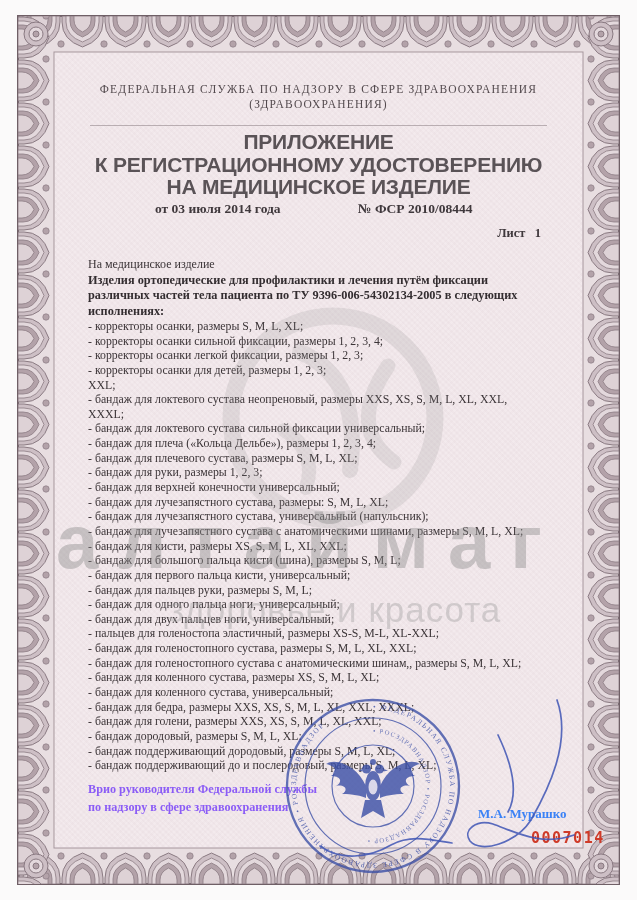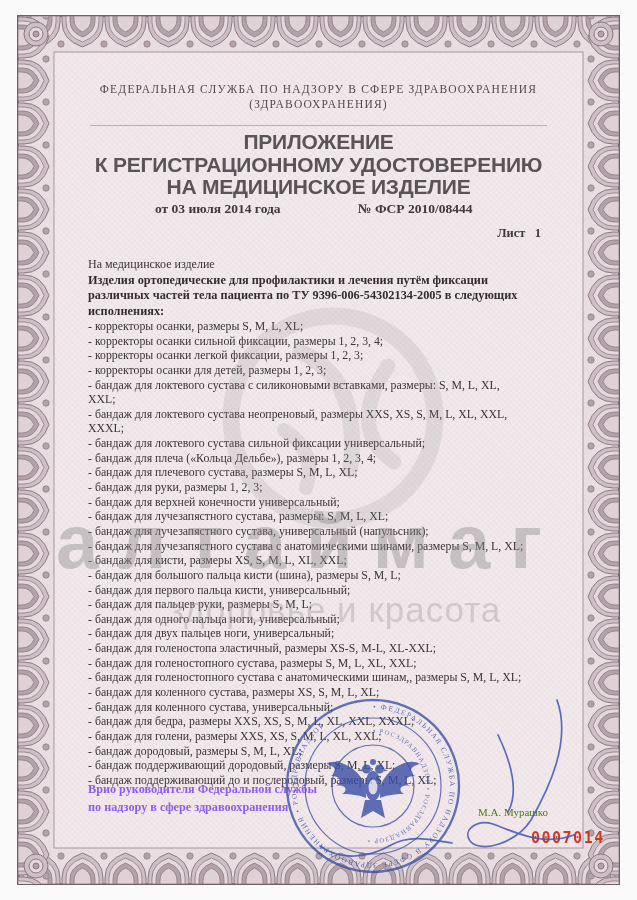--- a/index.html
+++ b/index.html
@@ -21,21 +21,21 @@
   .meta-date{position:absolute;left:155px;top:201px;font-weight:bold;font-size:13.5px;color:#3f383c;}
   .meta-number{position:absolute;left:358px;top:201px;font-weight:bold;font-size:13.5px;color:#3f383c;}
   .sheet{position:absolute;right:96px;top:226px;font-weight:bold;font-size:12.5px;color:#3f383c;white-space:pre;}
   .intro{position:absolute;left:88px;top:257px;font-size:12px;color:#3b3437;}
   .product{position:absolute;left:88px;top:273px;width:495px;}
   .product-line{font-weight:bold;font-size:12.3px;line-height:15.4px;color:#332d30;white-space:nowrap;}
   .items{position:absolute;left:88px;top:319px;width:500px;}
   .item{font-size:11.8px;line-height:14.65px;height:14.65px;color:#3b3437;white-space:nowrap;}
   .sig-title{position:absolute;left:88px;font-weight:bold;font-size:12.2px;color:#8b5cf6;}
   .sig-line1{top:782px;} .sig-line2{top:800px;}
-  .sig-name{position:absolute;left:478px;top:806px;font-weight:normal;font-size:11px;color:#4d7c0f;}
+  .sig-name{position:absolute;left:478px;top:806px;font-weight:bold;font-size:13px;color:#3b82f6;}
   .serial{position:absolute;left:531px;top:829px;z-index:12;
     font-family:"DejaVu Sans Mono","Liberation Mono",monospace;font-weight:bold;
     font-size:15px;letter-spacing:1.5px;color:#cf3a28;}
   .overlay{position:absolute;left:0;top:0;z-index:20;pointer-events:none;}
   .wm{position:absolute;z-index:30;pointer-events:none;font-family:"Liberation Sans",sans-serif;}
   .wm-logo{left:0;top:0;}
   .wm-brand{left:56px;top:498px;font-size:76px;font-weight:bold;letter-spacing:20px;
     color:rgba(138,138,138,.42);white-space:nowrap;}
   .wm-tagline{left:168px;top:590px;font-size:35px;font-weight:400;letter-spacing:1px;
     color:rgba(150,150,150,.36);white-space:nowrap;}
@@ -121,39 +121,38 @@
     <div class="product-line">Изделия ортопедические для профилактики и лечения путём фиксации</div>
         <div class="product-line">различных частей тела пациента по ТУ 9396-006-54302134-2005 в следующих</div>
         <div class="product-line">исполнениях:</div>
       </div>
     <div class="items">
 
     <div class="item">- корректоры осанки, размеры S, M, L, XL;</div>
         <div class="item">- корректоры осанки сильной фиксации, размеры 1, 2, 3, 4;</div>
         <div class="item">- корректоры осанки легкой фиксации, размеры 1, 2, 3;</div>
         <div class="item">- корректоры осанки для детей, размеры 1, 2, 3;</div>
-        <div class="item">- бандаж для локтевого сустава с силиконовыми вставками, размеры: S, M, L, XL,</div>
         <div class="item">XXL;</div>
         <div class="item">- бандаж для локтевого сустава неопреновый, размеры XXS, XS, S, M, L, XL, XXL,</div>
         <div class="item">XXXL;</div>
         <div class="item">- бандаж для локтевого сустава сильной фиксации универсальный;</div>
         <div class="item">- бандаж для плеча («Кольца Дельбе»), размеры 1, 2, 3, 4;</div>
         <div class="item">- бандаж для плечевого сустава, размеры S, M, L, XL;</div>
         <div class="item">- бандаж для руки, размеры 1, 2, 3;</div>
         <div class="item">- бандаж для верхней конечности универсальный;</div>
         <div class="item">- бандаж для лучезапястного сустава, размеры: S, M, L, XL;</div>
         <div class="item">- бандаж для лучезапястного сустава, универсальный (напульсник);</div>
         <div class="item">- бандаж для лучезапястного сустава с анатомическими шинами, размеры S, M, L, XL;</div>
         <div class="item">- бандаж для кисти, размеры XS, S, M, L, XL, XXL;</div>
         <div class="item">- бандаж для большого пальца кисти (шина), размеры S, M, L;</div>
         <div class="item">- бандаж для первого пальца кисти, универсальный;</div>
         <div class="item">- бандаж для пальцев руки, размеры S, M, L;</div>
         <div class="item">- бандаж для одного пальца ноги, универсальный;</div>
         <div class="item">- бандаж для двух пальцев ноги, универсальный;</div>
-        <div class="item">- бандаж для голеностопа эластичный, размеры XS-S, M-L, XL-XXL;</div>
+        <div class="item">- пальцев для голеностопа эластичный, размеры XS-S, M-L, XL-XXL;</div>
         <div class="item">- бандаж для голеностопного сустава, размеры S, M, L, XL, XXL;</div>
         <div class="item">- бандаж для голеностопного сустава с анатомическими шинам,, размеры S, M, L, XL;</div>
         <div class="item">- бандаж для коленного сустава, размеры XS, S, M, L, XL;</div>
         <div class="item">- бандаж для коленного сустава, универсальный;</div>
         <div class="item">- бандаж для бедра, размеры XXS, XS, S, M, L, XL, XXL, XXXL;</div>
         <div class="item">- бандаж для голени, размеры XXS, XS, S, M, L, XL, XXL;</div>
         <div class="item">- бандаж дородовый, размеры S, M, L, XL;</div>
         <div class="item">- бандаж поддерживающий дородовый, размеры S, M, L, XL;</div>
         <div class="item">- бандаж поддерживающий до и послеродовый, размеры S, M, L, XL;</div>
       </div>

